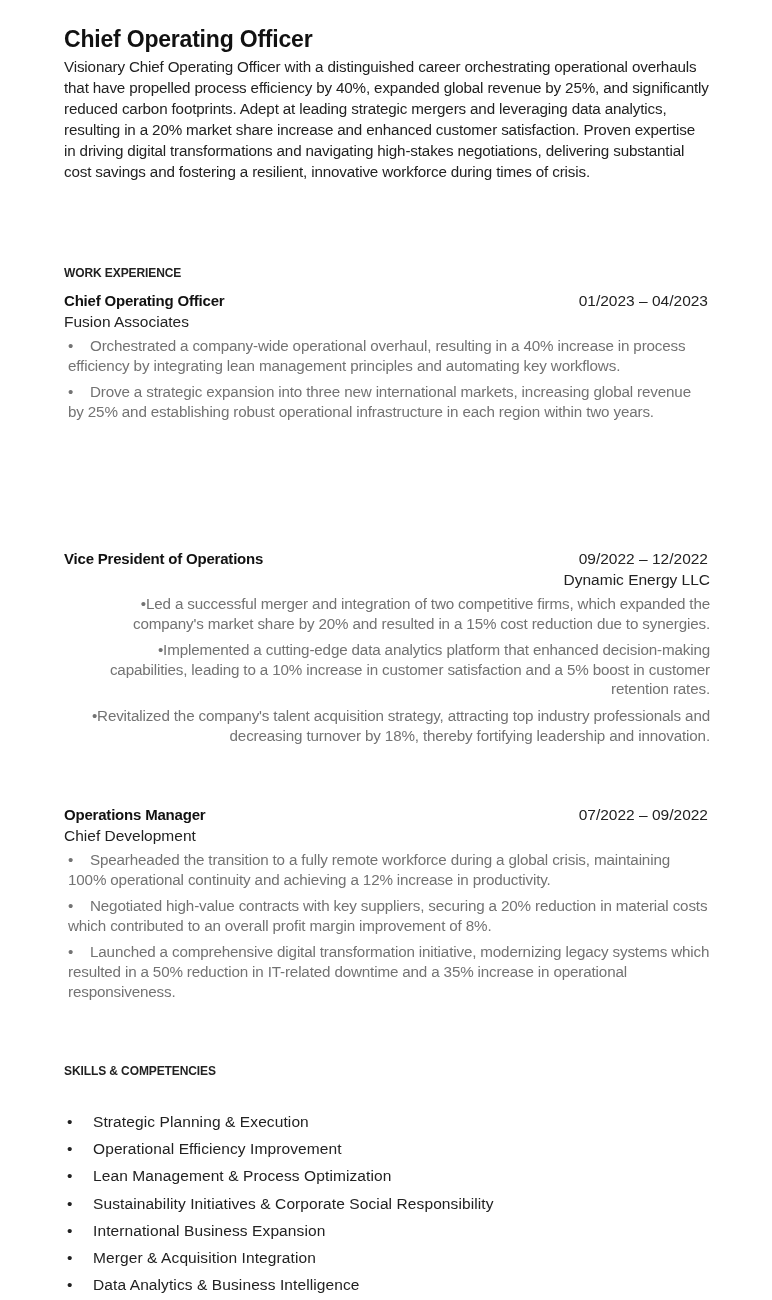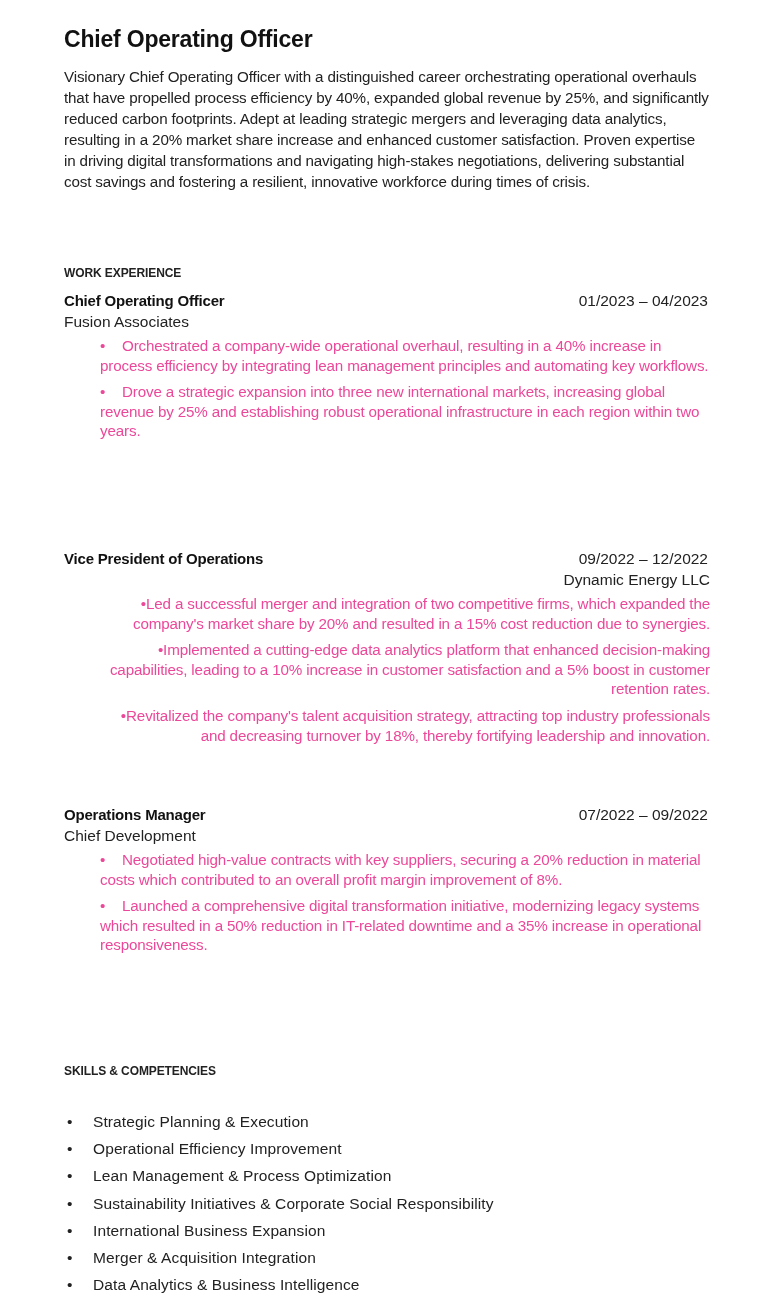--- a/index.html
+++ b/index.html
@@ -8,38 +8,37 @@
       font-family: "Liberation Sans", sans-serif;
       color: #1a1a1a;
       position: relative;
     }
     .page { position: absolute; left: 64px; top: 24px; width: 646px; }
     .name {
       font-size: 23px; font-weight: bold; color: #111;
       margin: 0; line-height: 30px; letter-spacing: -0.2px;
     }
     .summary {
-      font-size: 15.2px; line-height: 21px; margin: 12px 0 0 0; color: #222;
+      font-size: 15.2px; line-height: 21px; margin: 2px 0 0 0; color: #222;
       letter-spacing: -0.15px;
     }
     .section-title {
       font-size: 12px; color: #222; text-transform: uppercase;
       letter-spacing: -0.1px; margin: 0;
     }
     .work-title { position: absolute; top: 242px; }
     .job { position: relative; }
     .job-head { display: flex; justify-content: space-between; align-items: baseline; }
     .job-title { font-size: 15px; font-weight: bold; color: #111; letter-spacing: -0.2px; }
     .job-dates { font-size: 15.5px; color: #222; margin-right: 2px; }
     .job-company { font-size: 15.5px; color: #222; margin-top: 2px; line-height: 20px; }
     .bullets { list-style: none; margin: 4px 0 0 0; padding: 0 0 0 4px; }
     .bullets li {
-      font-size: 15.2px; line-height: 19.6px; color: #ec4899; margin-bottom: 7px;
+      font-size: 15.2px; line-height: 19.6px; color: #737373; margin-bottom: 7px;
       letter-spacing: -0.15px;
-      margin-left: 32px;
     }
     .bullets li .dot { display: inline-block; width: 22px; }
     .job1 { position: absolute; top: 268px; width: 646px; }
     .job2 { position: absolute; top: 526px; width: 646px; text-align: right; }
     .job3 { position: absolute; top: 782px; width: 646px; }
     .skills-title { position: absolute; top: 1040px; }
     .skills { position: absolute; top: 1084px; list-style: none; margin: 0; padding: 0; }
     .skills li {
       font-size: 15.5px; line-height: 27.2px; color: #222;
       letter-spacing: 0.1px;
@@ -80,20 +79,21 @@
     </ul>
   </div>
 
   <div class="job job3">
     <div class="job-head">
       <span class="job-title">Operations Manager</span>
       <span class="job-dates">07/2022 – 09/2022</span>
     </div>
     <div class="job-company">Chief Development</div>
     <ul class="bullets">
+      <li><span class="dot">•</span><span>Spearheaded the transition to a fully remote workforce during a global crisis, maintaining 100% operational continuity and achieving a 12% increase in productivity.</span></li>
       <li><span class="dot">•</span><span>Negotiated high-value contracts with key suppliers, securing a 20% reduction in material costs which contributed to an overall profit margin improvement of 8%.</span></li>
       <li><span class="dot">•</span><span>Launched a comprehensive digital transformation initiative, modernizing legacy systems which resulted in a 50% reduction in IT-related downtime and a 35% increase in operational responsiveness.</span></li>
     </ul>
   </div>
 
   <h2 class="section-title skills-title">SKILLS &amp; COMPETENCIES</h2>
   <ul class="skills">
     <li><span class="dot">•</span><span>Strategic Planning &amp; Execution</span></li>
     <li><span class="dot">•</span><span>Operational Efficiency Improvement</span></li>
     <li><span class="dot">•</span><span>Lean Management &amp; Process Optimization</span></li>

